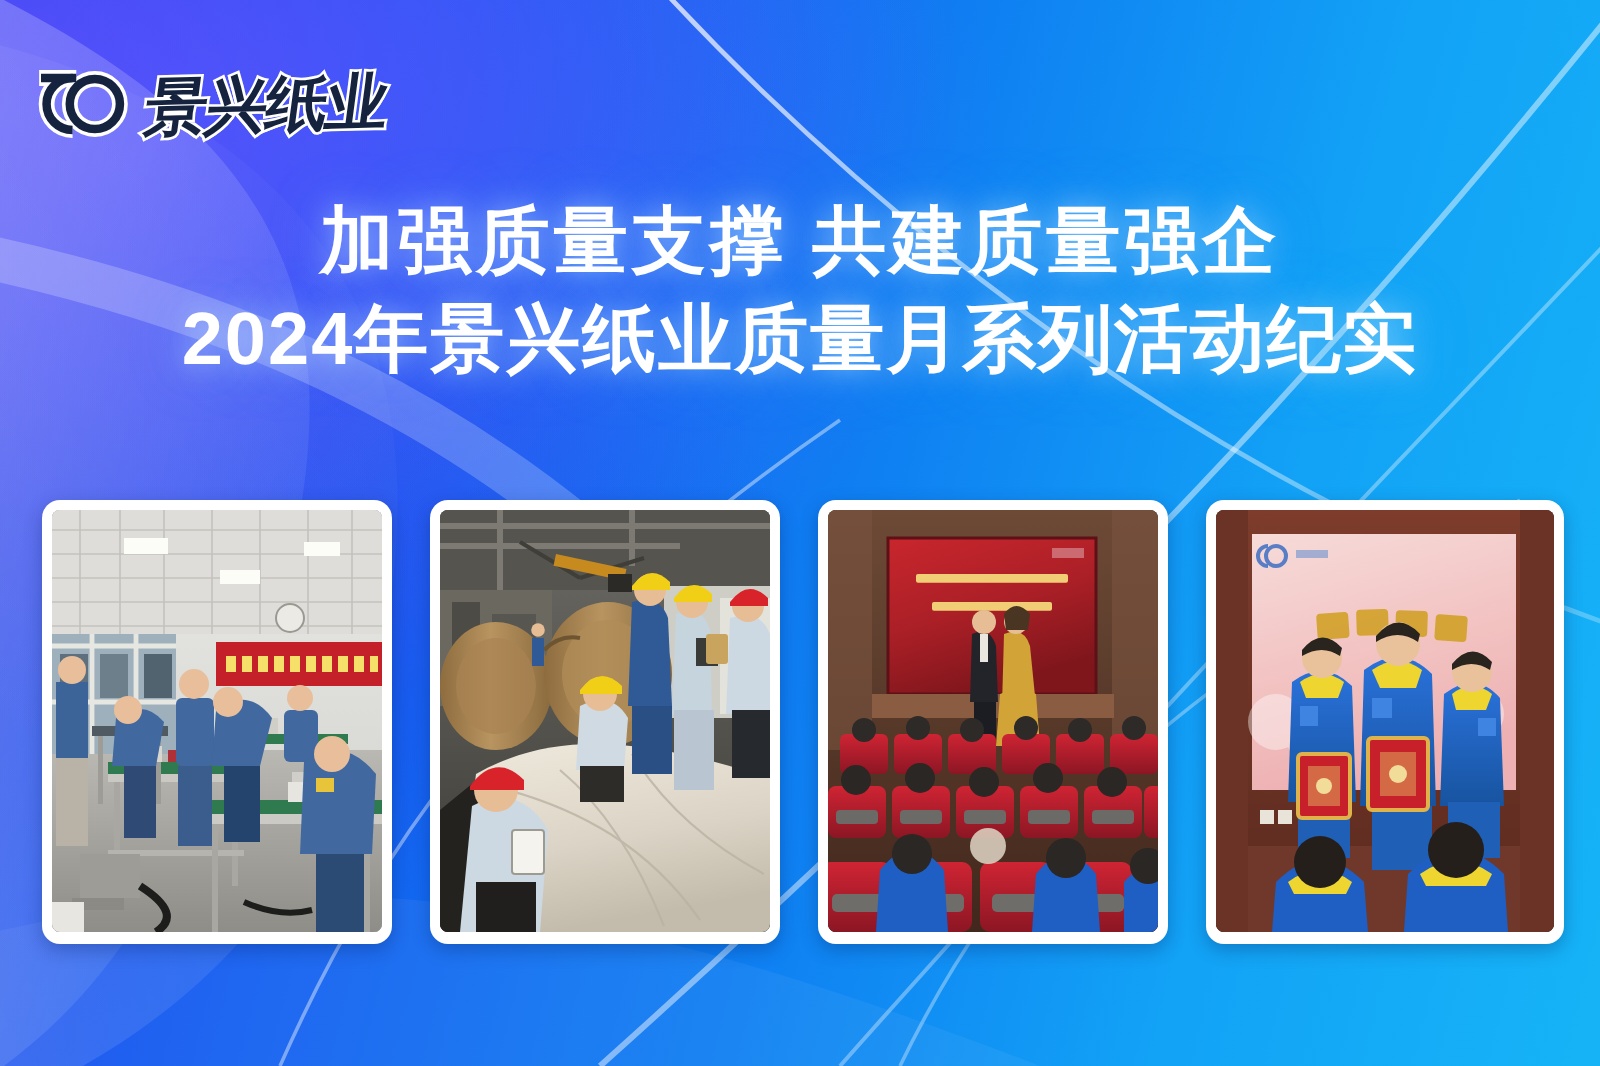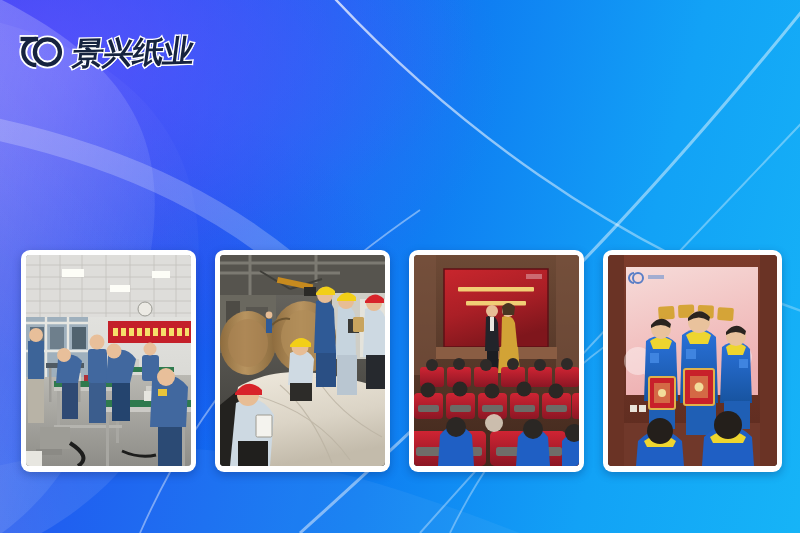--- a/index.html
+++ b/index.html
@@ -115,20 +115,24 @@
       </g>
       <g fill="none" stroke="#16233f" stroke-width="4.6">
         <path d="M24 9 A13.5 13.5 0 1 0 24 37"></path>
         <circle cx="36" cy="23" r="13.5"></circle>
         <path d="M7 9 H26"></path>
       </g>
     </svg>
     <span class="wordmark">景兴纸业</span>
   </div>
 
+  <div id="headline">
+    <div class="l1">加强质量支撑 共建质量强企</div>
+    <div class="l2">2024年景兴纸业质量月系列活动纪实</div>
+  </div>
 
   <div id="gallery">
 
     <div class="frame">
       <div class="shot">
         <svg viewBox="0 0 165 211" preserveAspectRatio="xMidYMid slice">
           <defs>
             <linearGradient id="p1wall" x1="0" y1="0" x2="0" y2="1">
               <stop offset="0%" stop-color="#e9e9e6"></stop>
                 <stop offset="100%" stop-color="#cfcfca"></stop>

